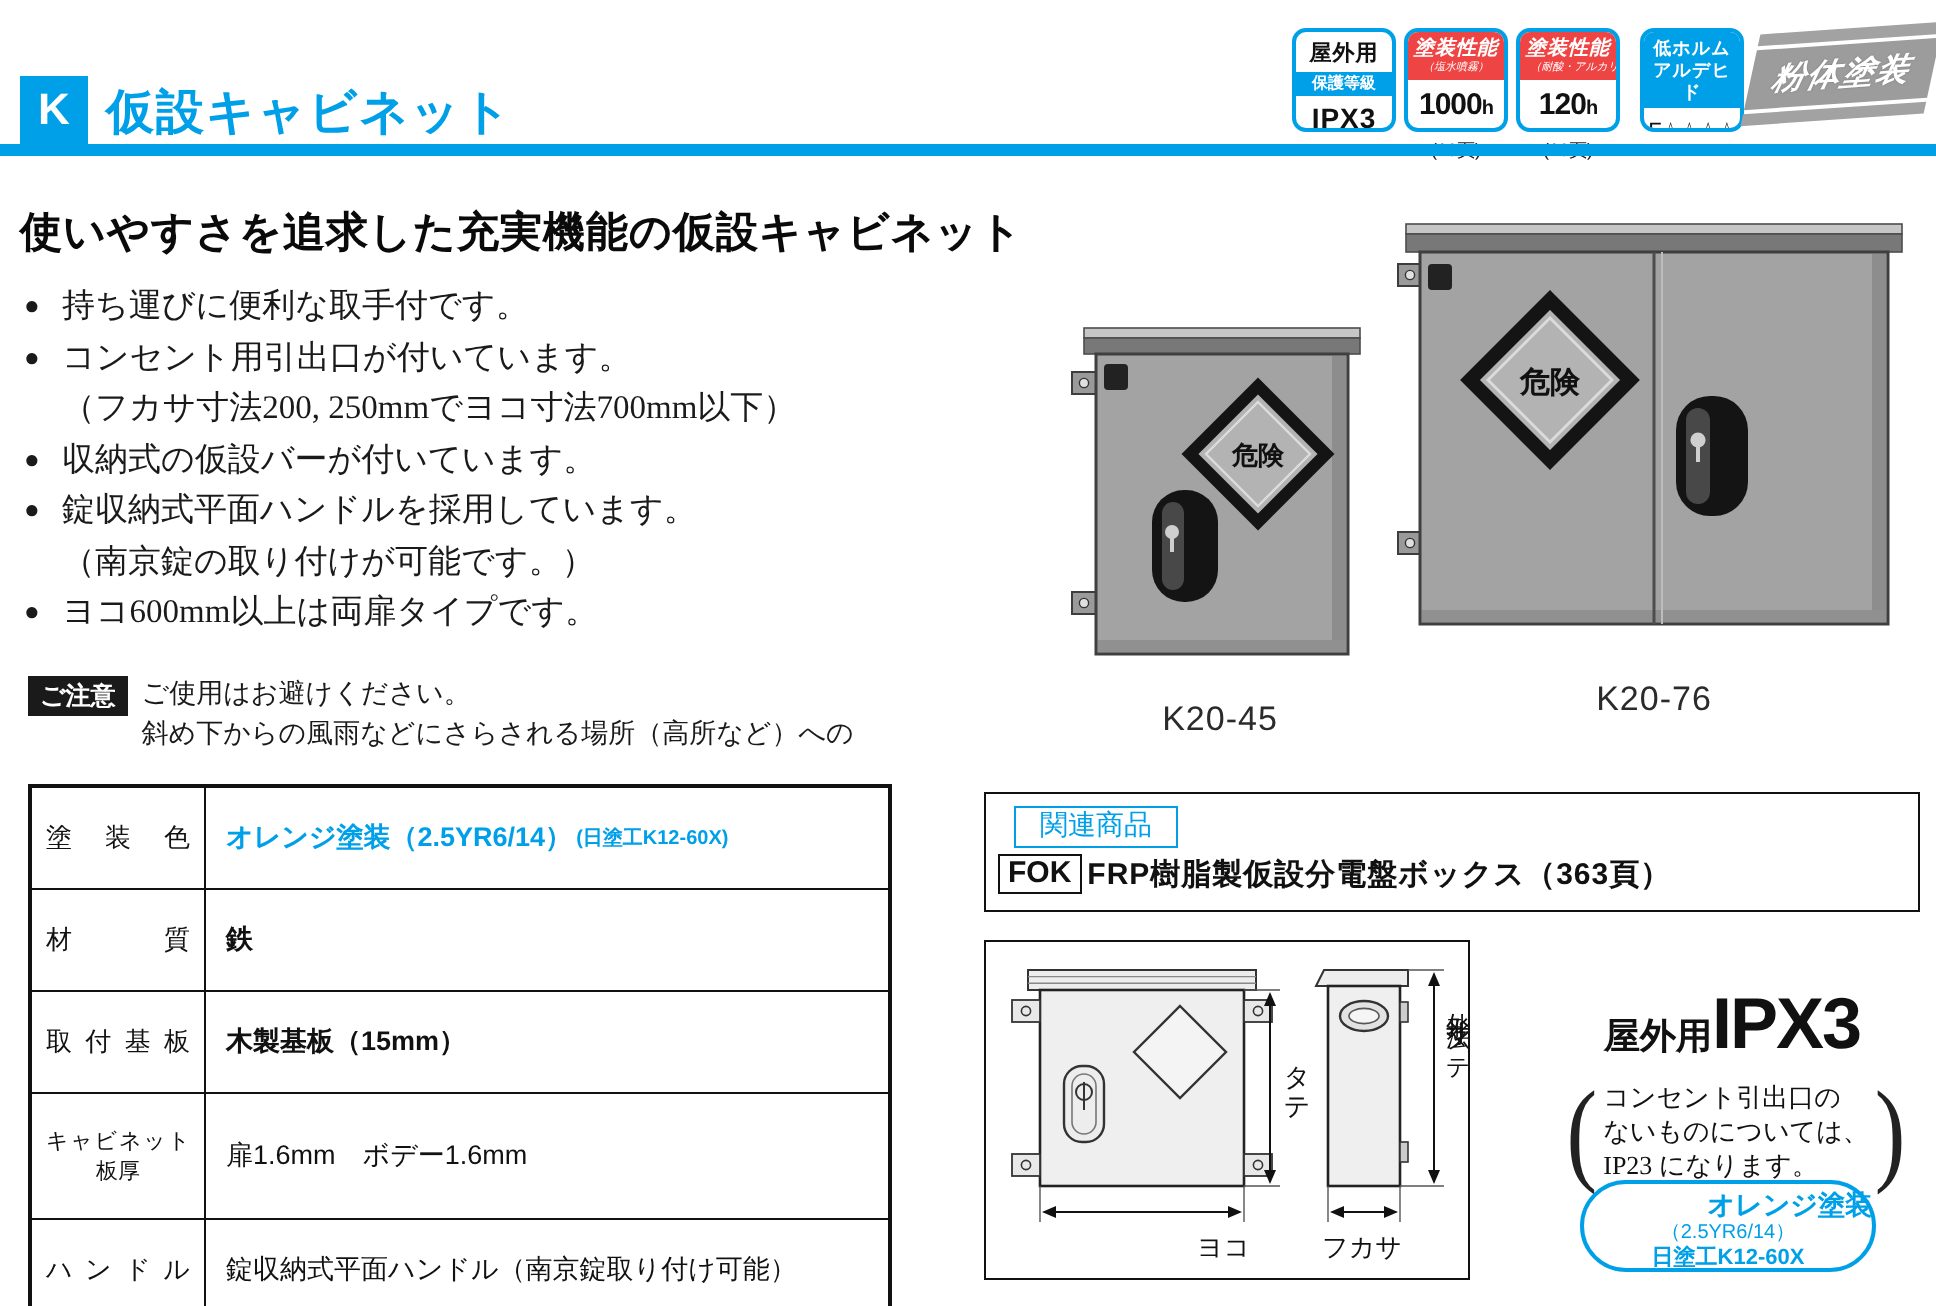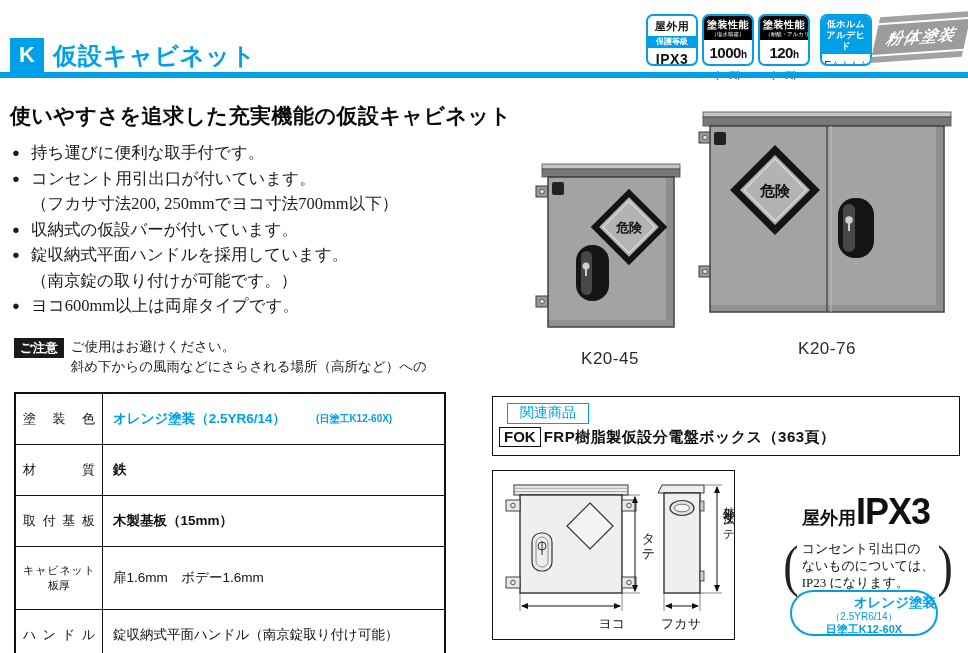--- a/index.html
+++ b/index.html
@@ -7,21 +7,21 @@
   .page { position:relative; width:968px; height:653px; background:#fff; overflow:hidden; color:#111; }
 
   
   .badge { position:absolute; width:52px; height:52px; border:2px solid #00A0E9; border-radius:7px; background:#fff; overflow:hidden; text-align:center; }
   .b-ipx3 { left:646px; top:14px; }
   .b-ipx3 .l1 { font-size:11px; font-weight:700; padding-top:3px; letter-spacing:0.5px; }
   .b-ipx3 .band { background:#00A0E9; color:#fff; font-size:8px; font-weight:700; line-height:12px; margin-top:2px; }
   .b-ipx3 .l3 { font-size:14px; font-weight:800; letter-spacing:0.5px; padding-top:3px; }
   .b-paint1 { left:702px; top:14px; }
   .b-paint2 { left:758px; top:14px; }
-  .paint-head { background:#000000; color:#fff; padding:3px 0 2px; }
+  .paint-head { background:#ef4444; color:#fff; padding:3px 0 2px;font-style:italic; }
   .paint-title { font-size:10px; font-weight:700; line-height:11px; letter-spacing:0.5px; }
   .paint-sub { font-size:7px; transform:scale(0.78); transform-origin:center; line-height:8px; white-space:nowrap; }
   .paint-value { font-size:15px; font-weight:800; padding-top:4px; letter-spacing:-0.5px; }
   .paint-value .unit { font-size:10px; font-weight:800; }
   .page-ref { position:absolute; width:52px; text-align:center; font-size:9px; color:#222; top:69px; }
   .pr1 { left:702px; } .pr2 { left:758px; }
   .b-form { left:820px; top:14px; }
   .b-form .head { background:#00A0E9; color:#fff; padding:3px 0 2px; }
   .b-form .head div { font-size:9px; font-weight:700; line-height:11px; letter-spacing:0.5px; }
   .b-form .stars { font-size:11px; padding-top:5px; letter-spacing:-0.5px; }
@@ -47,21 +47,21 @@
   .notice-text { margin-left:7px; font-size:13.5px; line-height:1.45; color:#1a1a1a; }
 
   
   .spec-table { position:absolute; left:14px; top:392px; width:432px; border:2px solid #111; background:#fff; }
   .spec-row { display:flex; border-bottom:1.5px solid #111; min-height:33px; }
   .spec-row:last-child { border-bottom:none; }
   .spec-label { width:87px; flex:none; border-right:1.5px solid #111; padding:16px 7px; font-size:13px; color:#111;
                 display:flex; align-items:center; }
   .spec-label span { width:100%; text-align:justify; text-align-last:justify; }
   .spec-label.small span { font-size:11px; text-align-last:center; }
-  .spec-value { flex:1; display:flex; align-items:center; padding:0 10px; font-size:13.5px; color:#111;gap:28px; }
+  .spec-value { flex:1; display:flex; align-items:center; padding:0 10px; font-size:13.5px; color:#111; }
   .spec-value .v-main { font-weight:700; }
   .sv-normal .v-main { font-weight:400; }
   .sv-accent .v-main { color:#00A0E9; }
   .v-suffix { font-size:10px; color:#00A0E9; margin-left:2px; font-weight:700; }
 
   
   .cab { position:absolute; text-align:center; }
   .cab-45 { left:535px; top:150px; width:150px; }
   .cab-76 { left:698px; top:106px; width:258px; }
   .cab-label { font-size:17px; color:#2b2b2b; letter-spacing:0.5px; margin-top:3px; }

